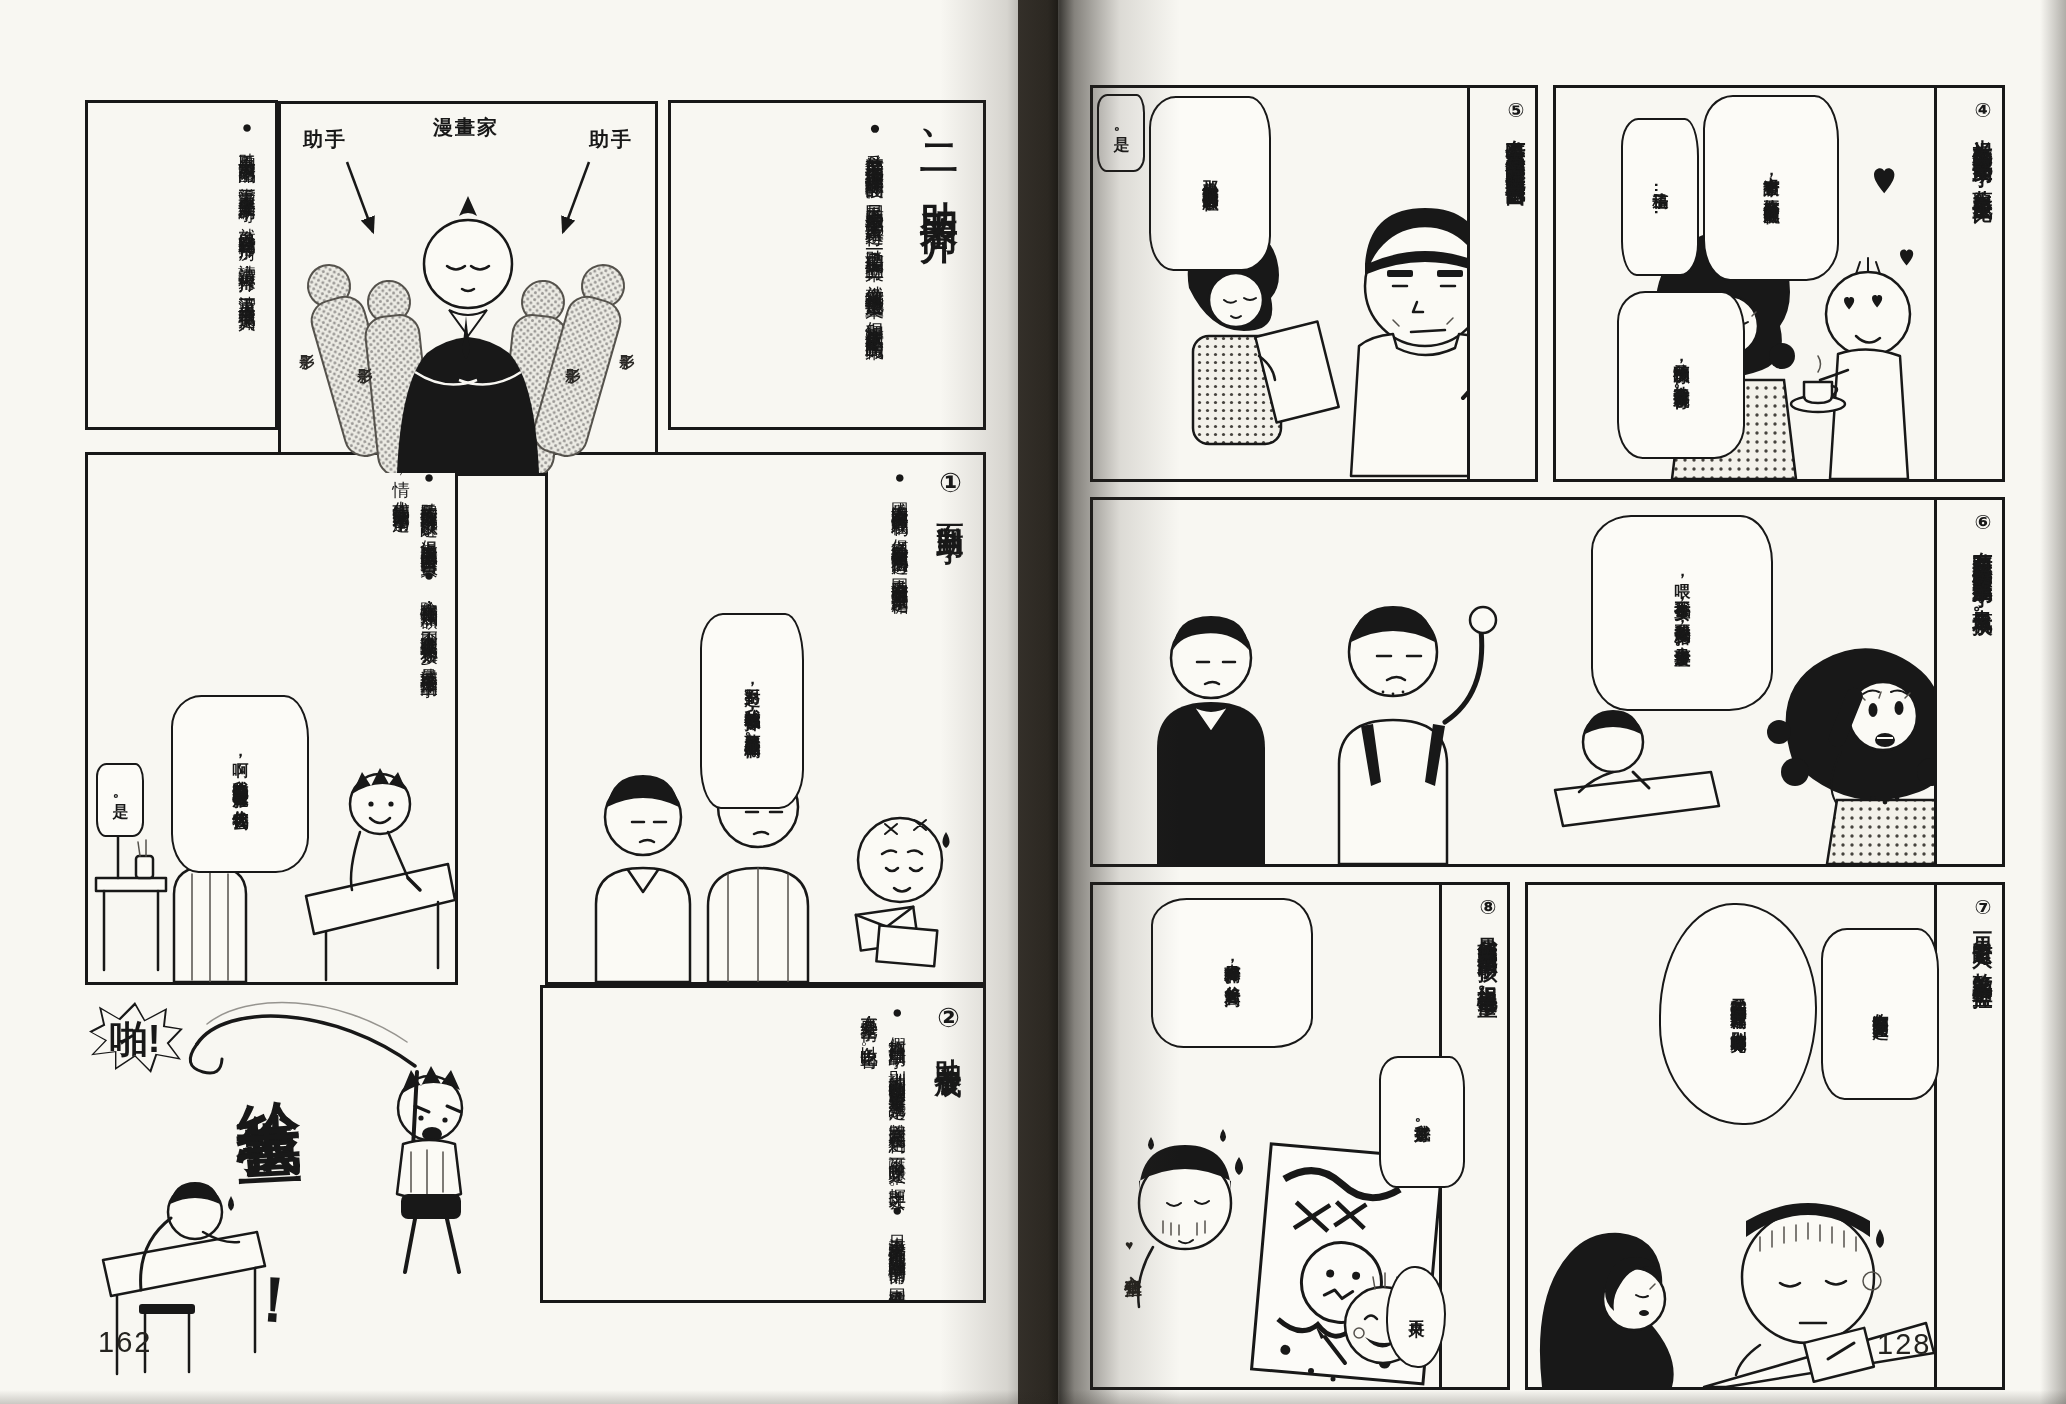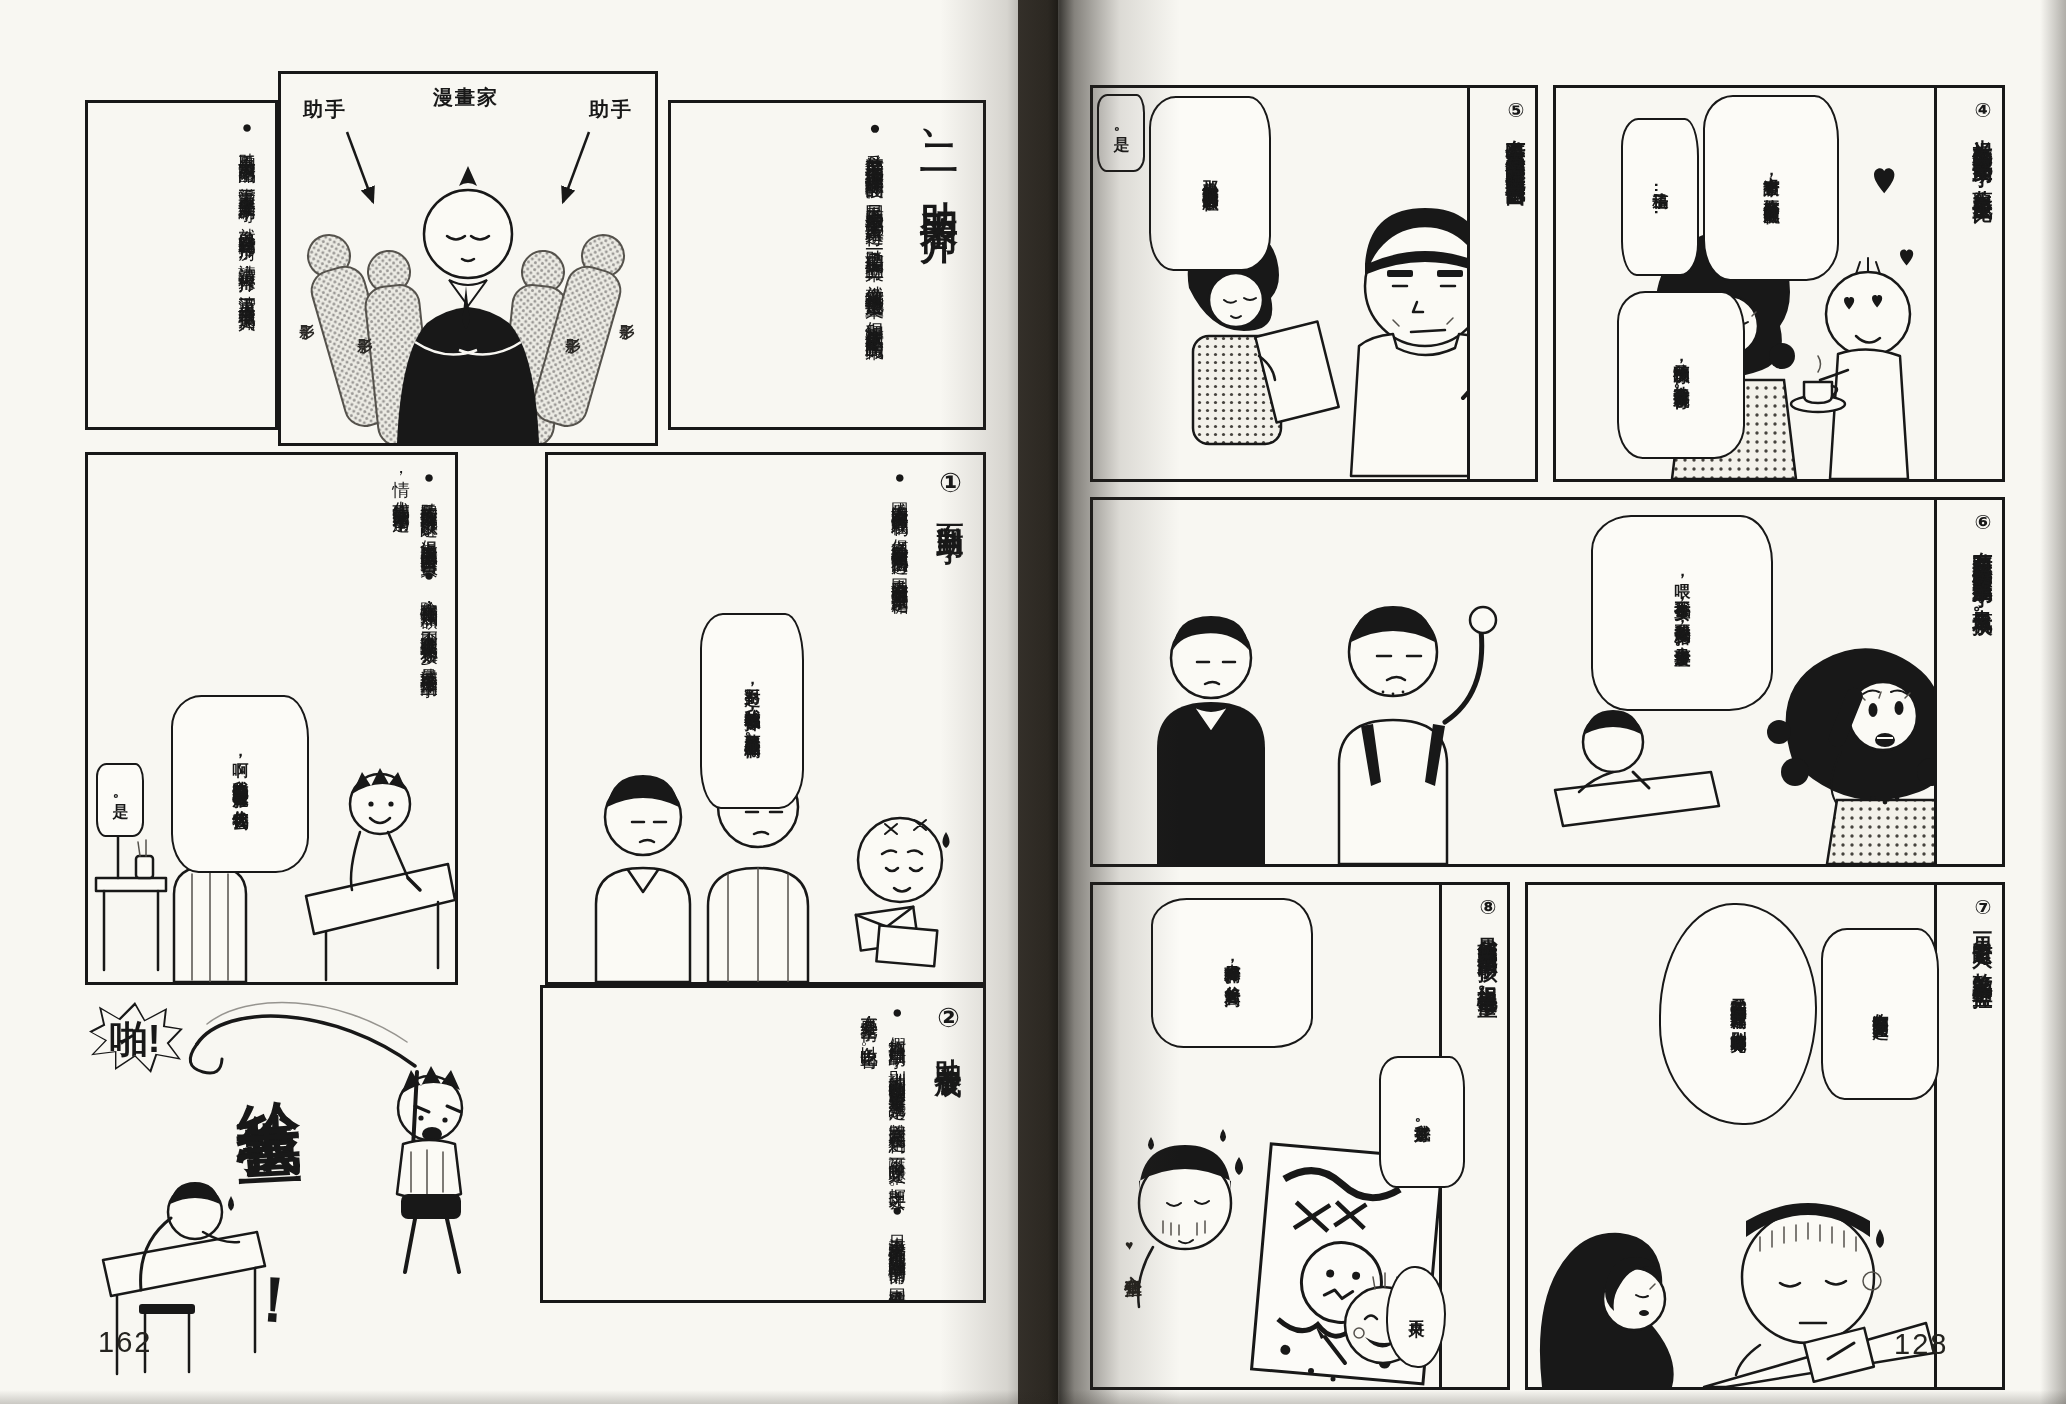--- a/index.html
+++ b/index.html
@@ -61,21 +61,21 @@
 <body>
 
 <div id="stage">
 
   <div class="page" id="page-left">
 
     <div class="panel" style="left:85px;top:100px;width:193px;height:330px;">
       <div class="blocktext">●助手不是漫畫家的附屬品，當漫畫家不一定非要請助手不可。就像自己沒有時間打掃房子，請清潔公司來打掃，清潔工人是另一種職業不是佣人。</div>
     </div>
 
-    <div class="panel" style="left:278px;top:71px;width:380px;height:375px;">
+    <div class="panel" style="left:278px;top:101px;width:380px;height:375px;">
       <svg class="art" style="left:0;top:0;" width="374" height="369" viewBox="0 0 374 369">
         <defs>
           <pattern id="ht1" width="7" height="7" patternUnits="userSpaceOnUse">
             <rect width="7" height="7" fill="#ecebe4"></rect>
             <circle cx="2" cy="2" r="1.5" fill="#9a9895"></circle>
             <circle cx="5.5" cy="5.5" r="1.5" fill="#9a9895"></circle>
           </pattern>
           <marker id="arr" markerWidth="9" markerHeight="8" refX="6" refY="3" orient="auto">
             <path d="M0,0 L7,3 L0,6 z" fill="#181818"></path>
           </marker>
@@ -447,19 +447,19 @@
             <rect class="paper" x="280" y="450" width="62" height="40"></rect>
           </g>
         <line class="ink" x1="300" y1="474" x2="326" y2="458" style="stroke-width:3;"></line>
         <path class="ink" d="M232,460 q-20,14 -24,30"></path>
       </svg>
       <div class="cap">⑦另一半緊迫盯人，乾脆當助手全程監控。</div>
       <div class="bubble" style="left:293px;top:43px;width:118px;height:172px;">你有沒有和別的女人在一起？</div>
       <div class="bubble round" style="left:131px;top:18px;width:158px;height:222px;">我二十四小時都和妳一起通宵趕稿，別的女人在哪兒呀？</div>
     </div>
 
-    <div class="pagenum" style="left:836px;top:1328px;">128</div>
+    <div class="pagenum" style="left:819px;top:1328px;">128</div>
   </div>
 
   <div id="fold"></div>
   <div id="edge-r"></div>
   <div id="edge-b"></div>
 </div>
 
 </body></html>

